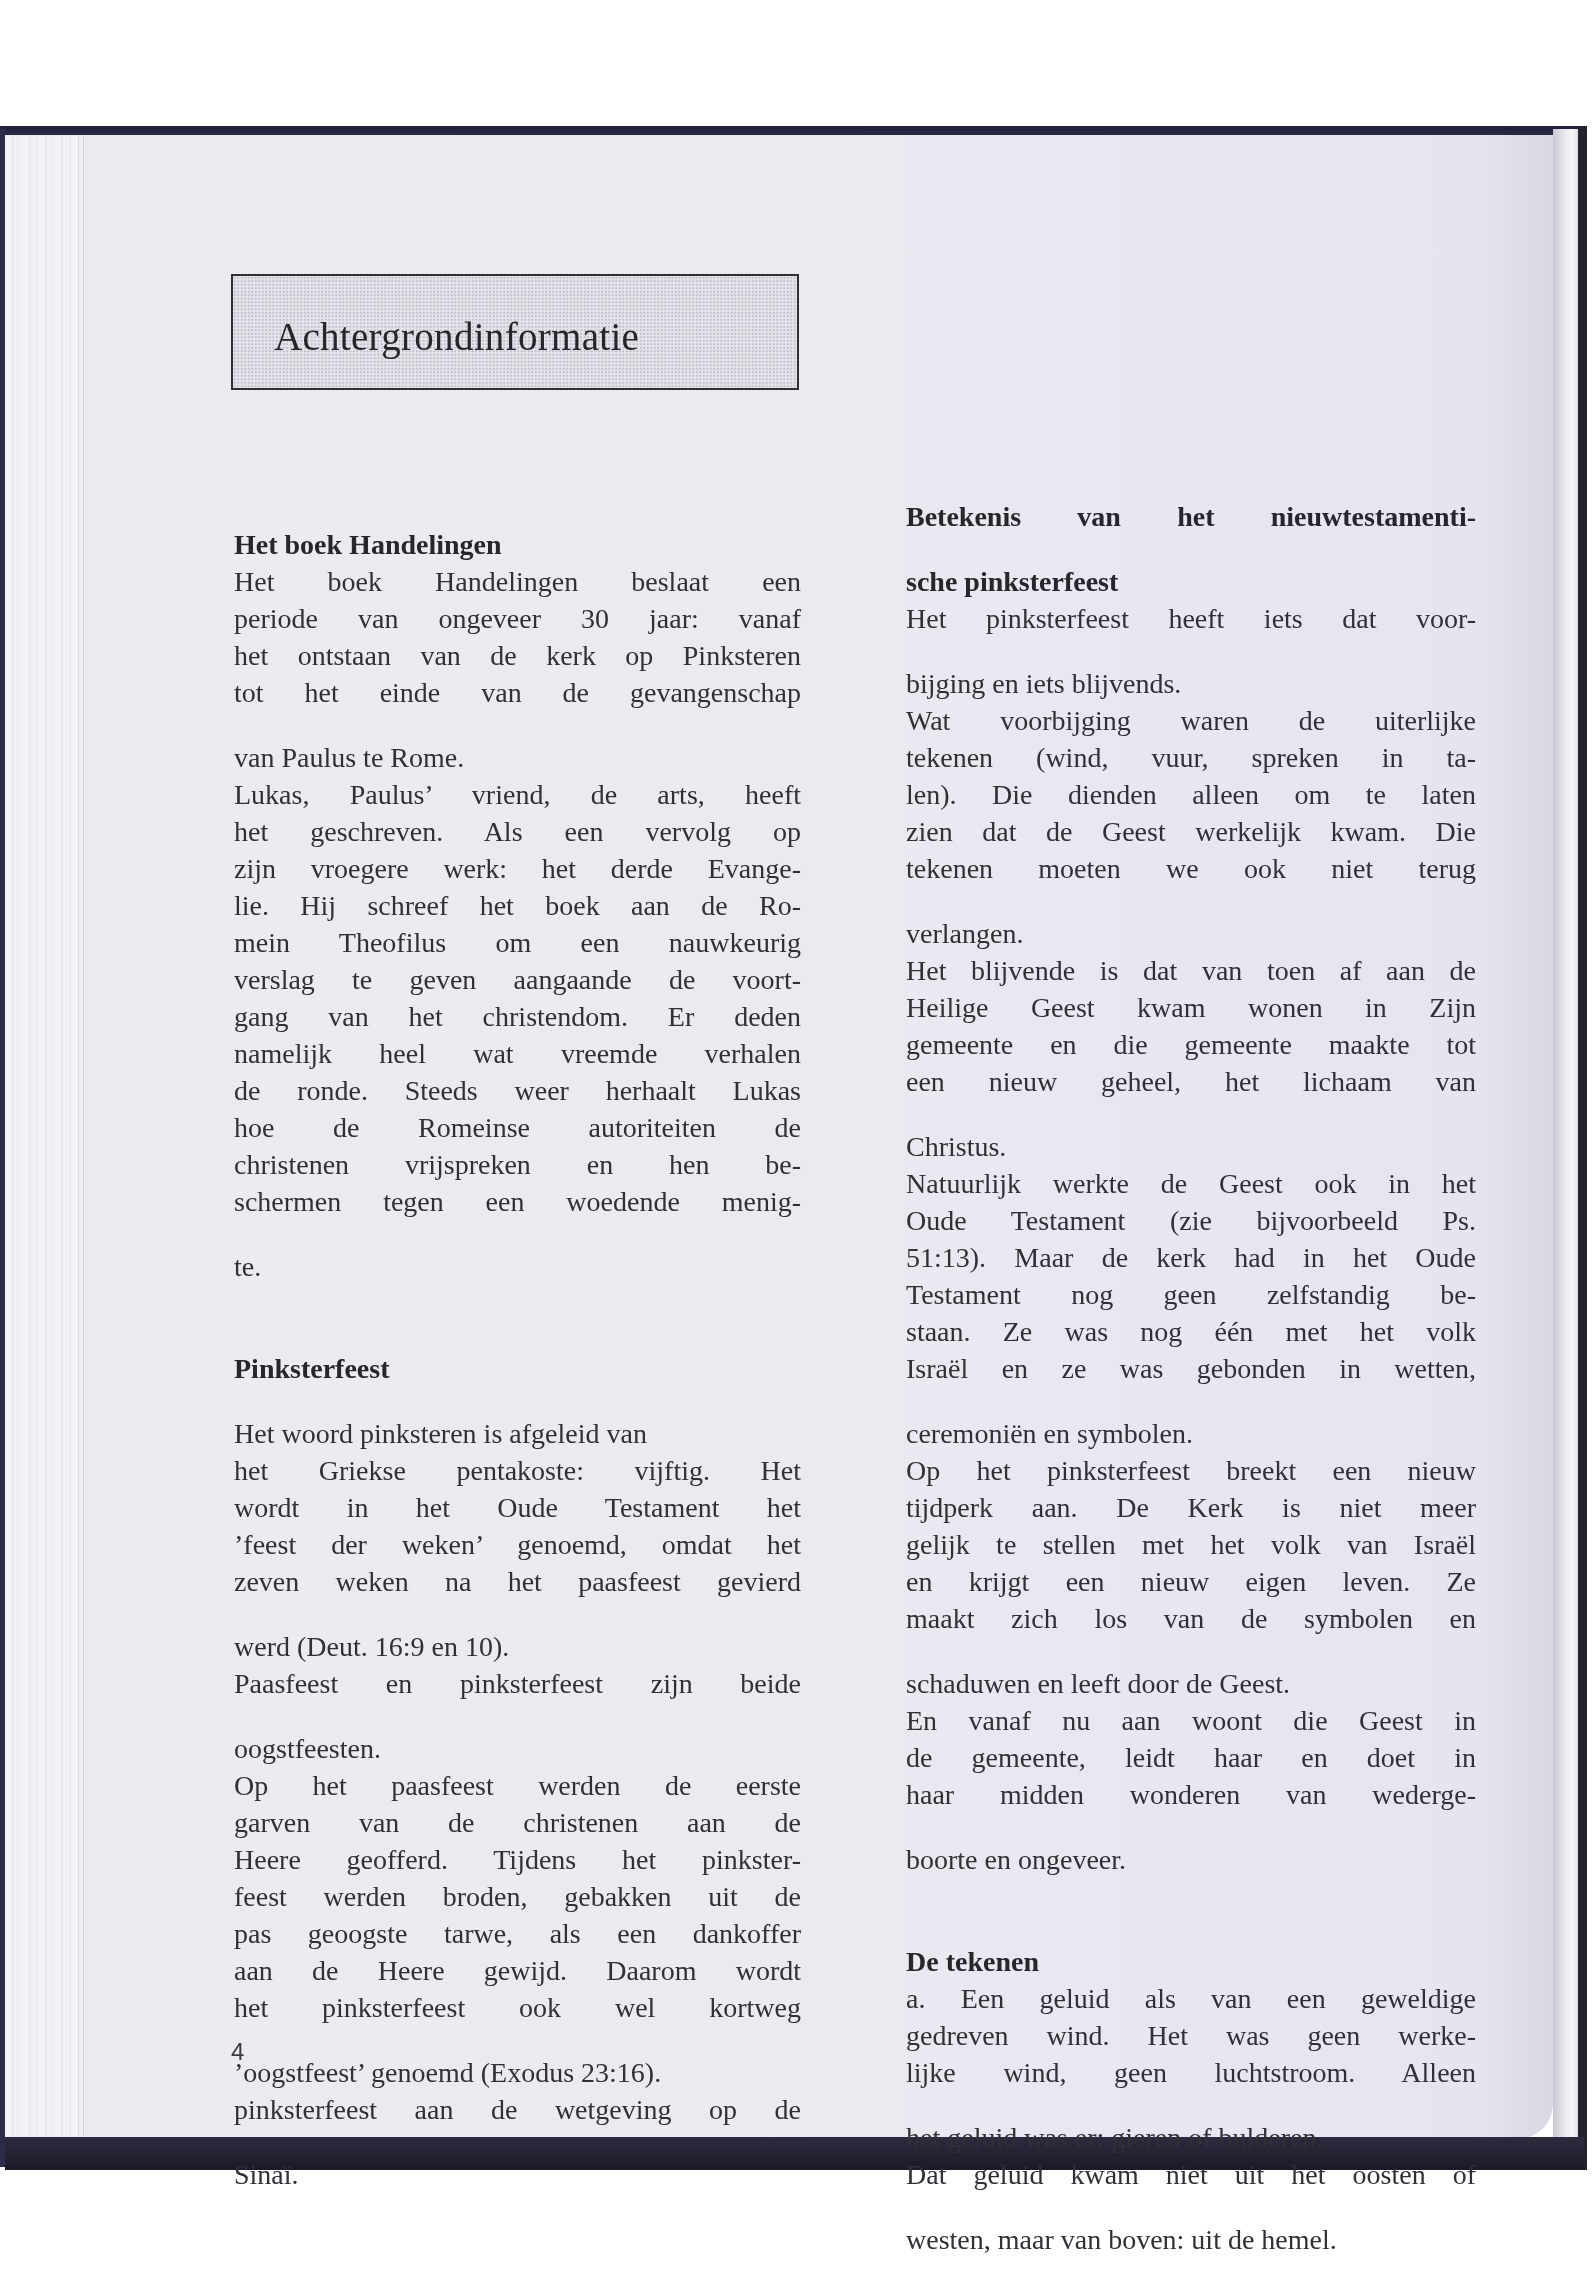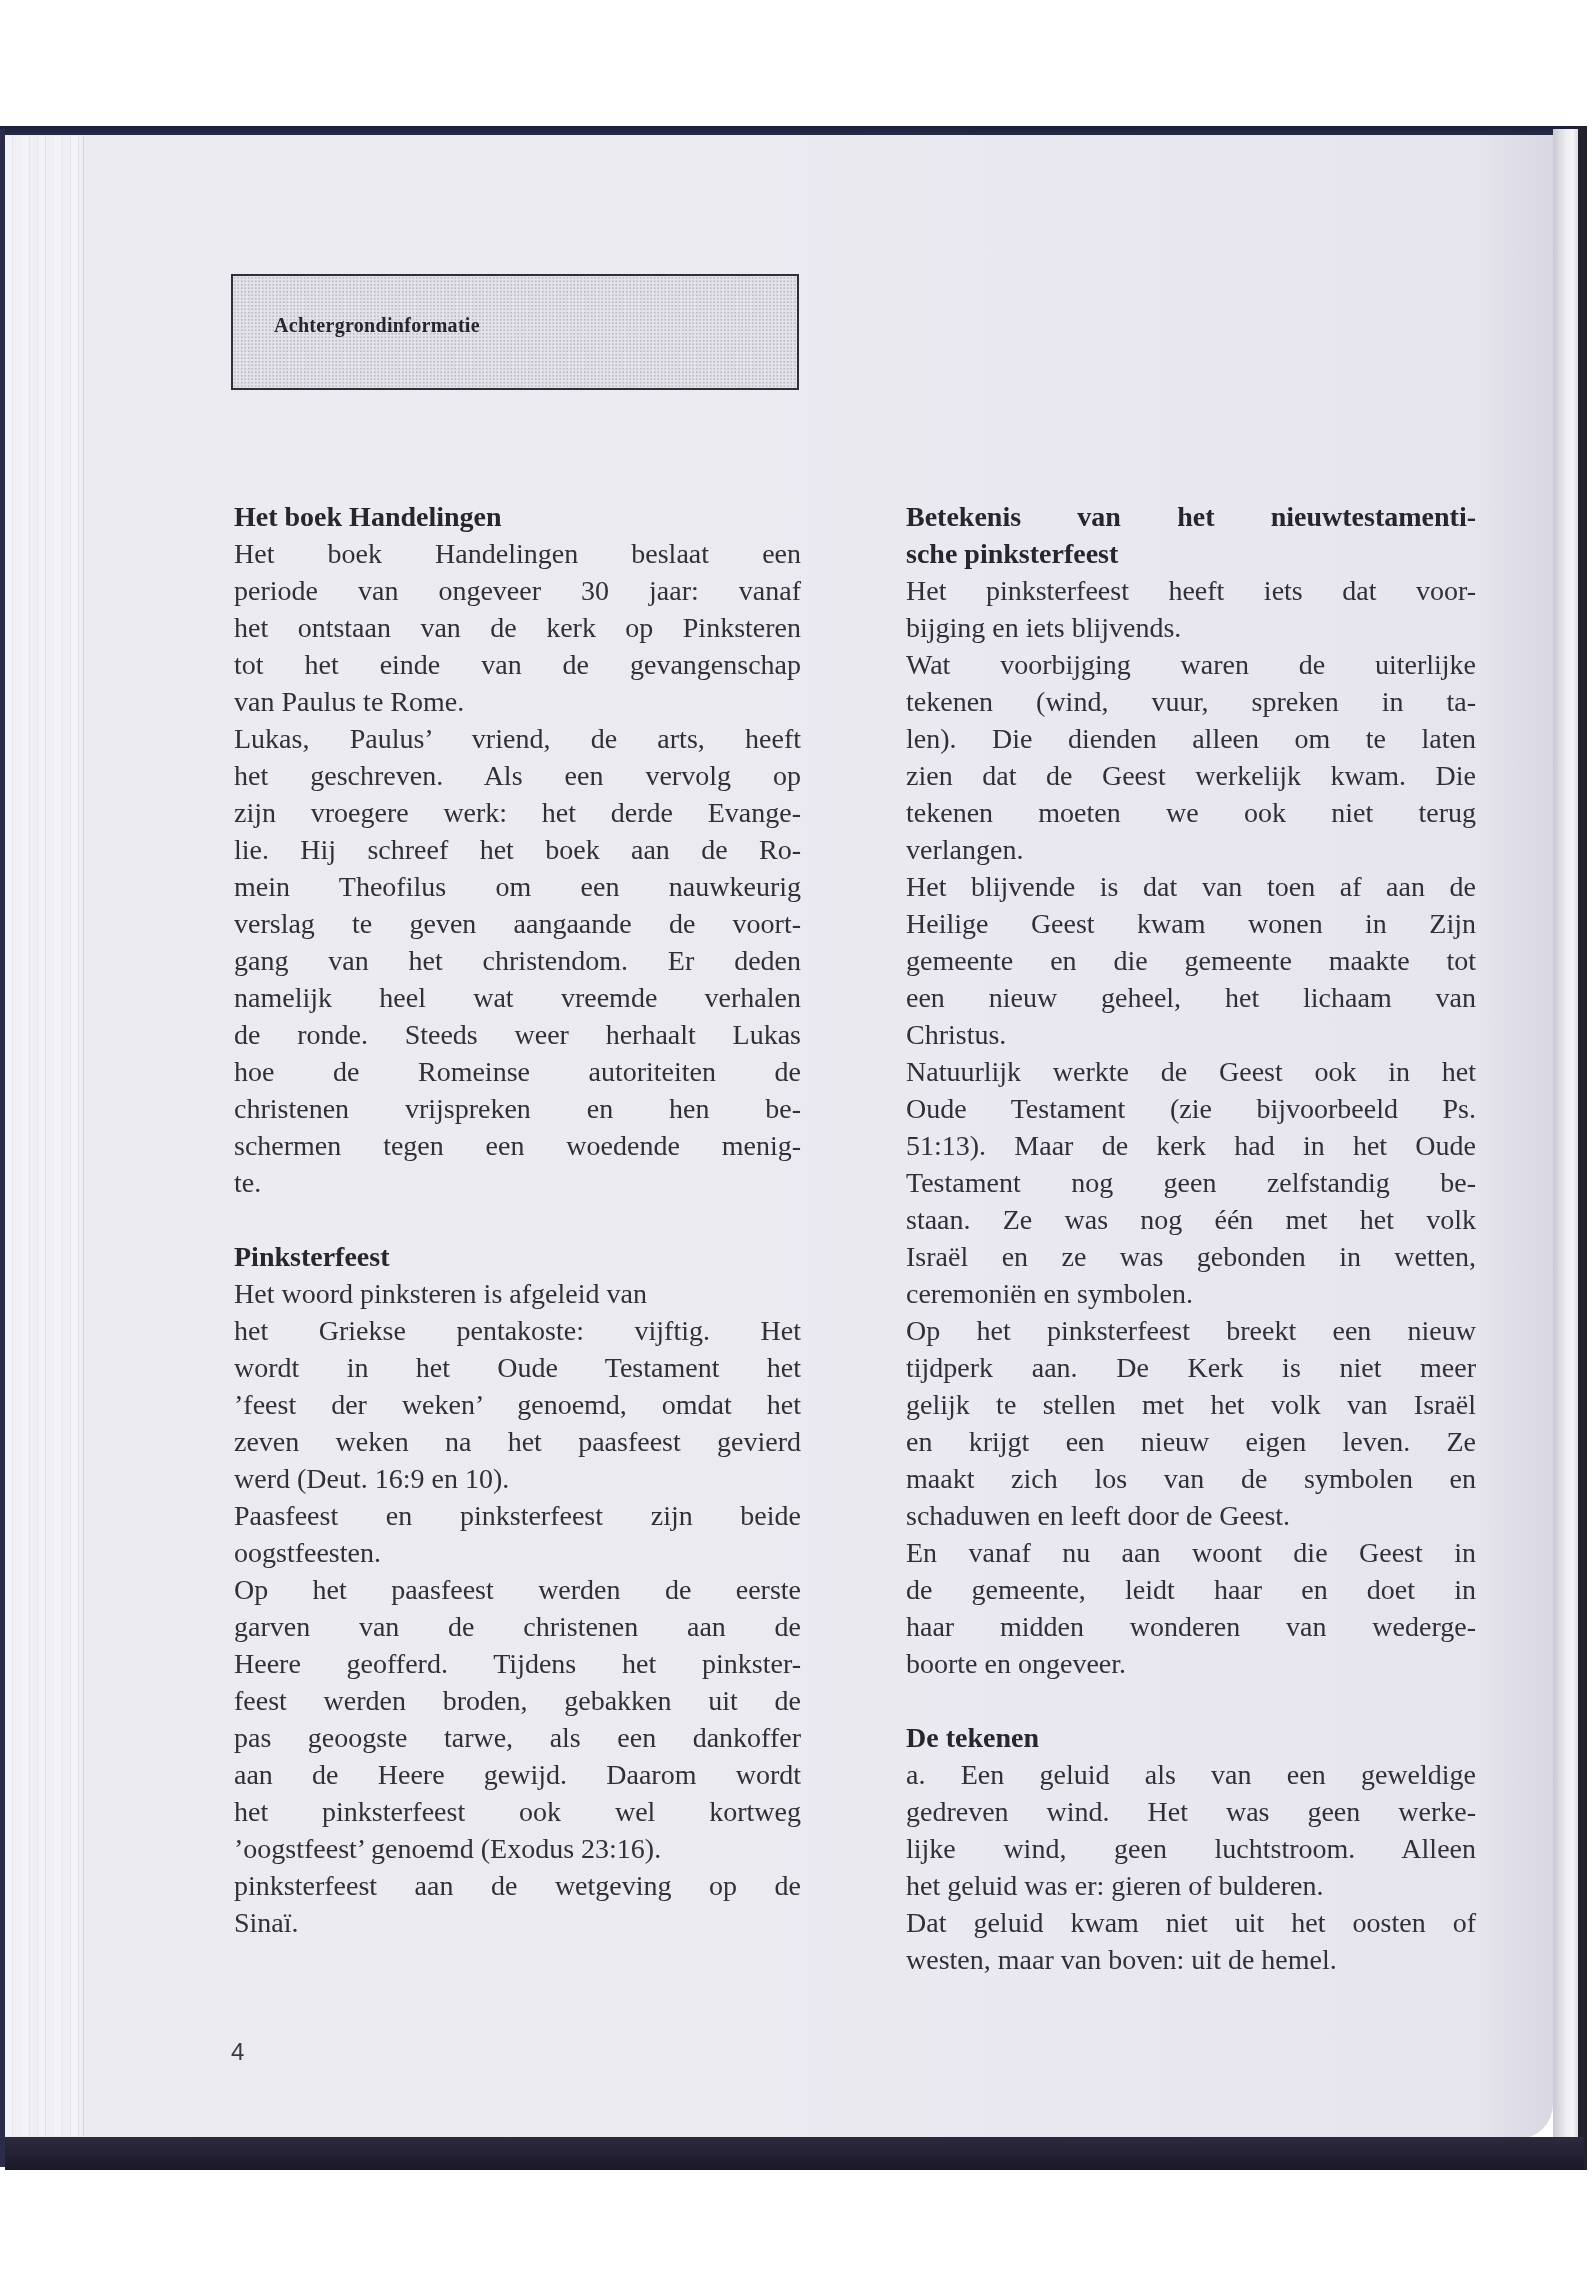--- a/index.html
+++ b/index.html
@@ -46,38 +46,38 @@
   .header-box {
     position:absolute; left:231px; top:274px; width:568px; height:116px;
     border:2.6px solid #2e2e34;
     box-sizing:border-box;
     background-color:#e4e3ea;
     background-image:radial-gradient(#bcbcc6 0.9px, transparent 1px);
     background-size:3.5px 3.5px;
   }
   .header-box .title {
     position:absolute; left:41px; top:38px;
-    font-size:20px; font-weight:bold; color:#25252b;
+    font-size:39px; font-weight:normal; color:#25252b;
     letter-spacing:0.3px;
   }
 
   
   .column {
     position:absolute; top:498px;
     font-size:28px; line-height:37px;
     color:#303036;
   }
   .col-left  { left:234px; width:567px; }
   .col-right { left:906px; width:570px; }
   .line {
     display:block; white-space:nowrap;
     text-align:justify; text-align-last:justify;
     height:37px;
   }
-  .line.last { text-align-last:left; }
+  .line.last { text-align-last:left;margin-top:28px; }
   .line.heading { font-weight:bold; color:#26262c; }
   .gap { display:block; height:37px; }
 
   .page-number {
     position:absolute; left:231px; top:2038px;
     font-size:24px; color:#3a3a40;
     font-family:"Liberation Sans", "DejaVu Sans", sans-serif;
   }
 </style>
 </head>

